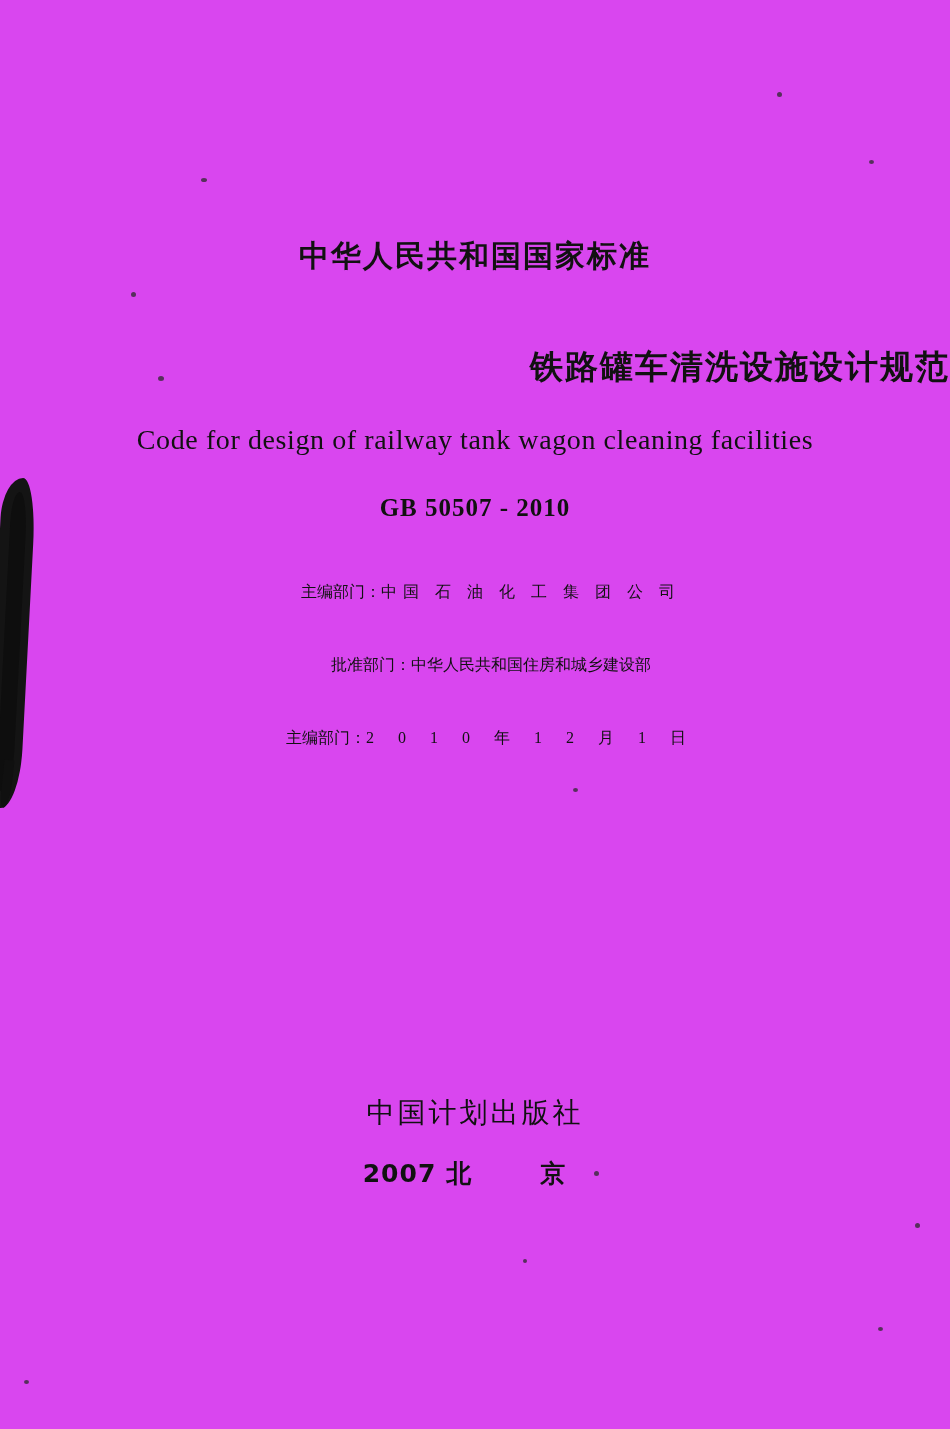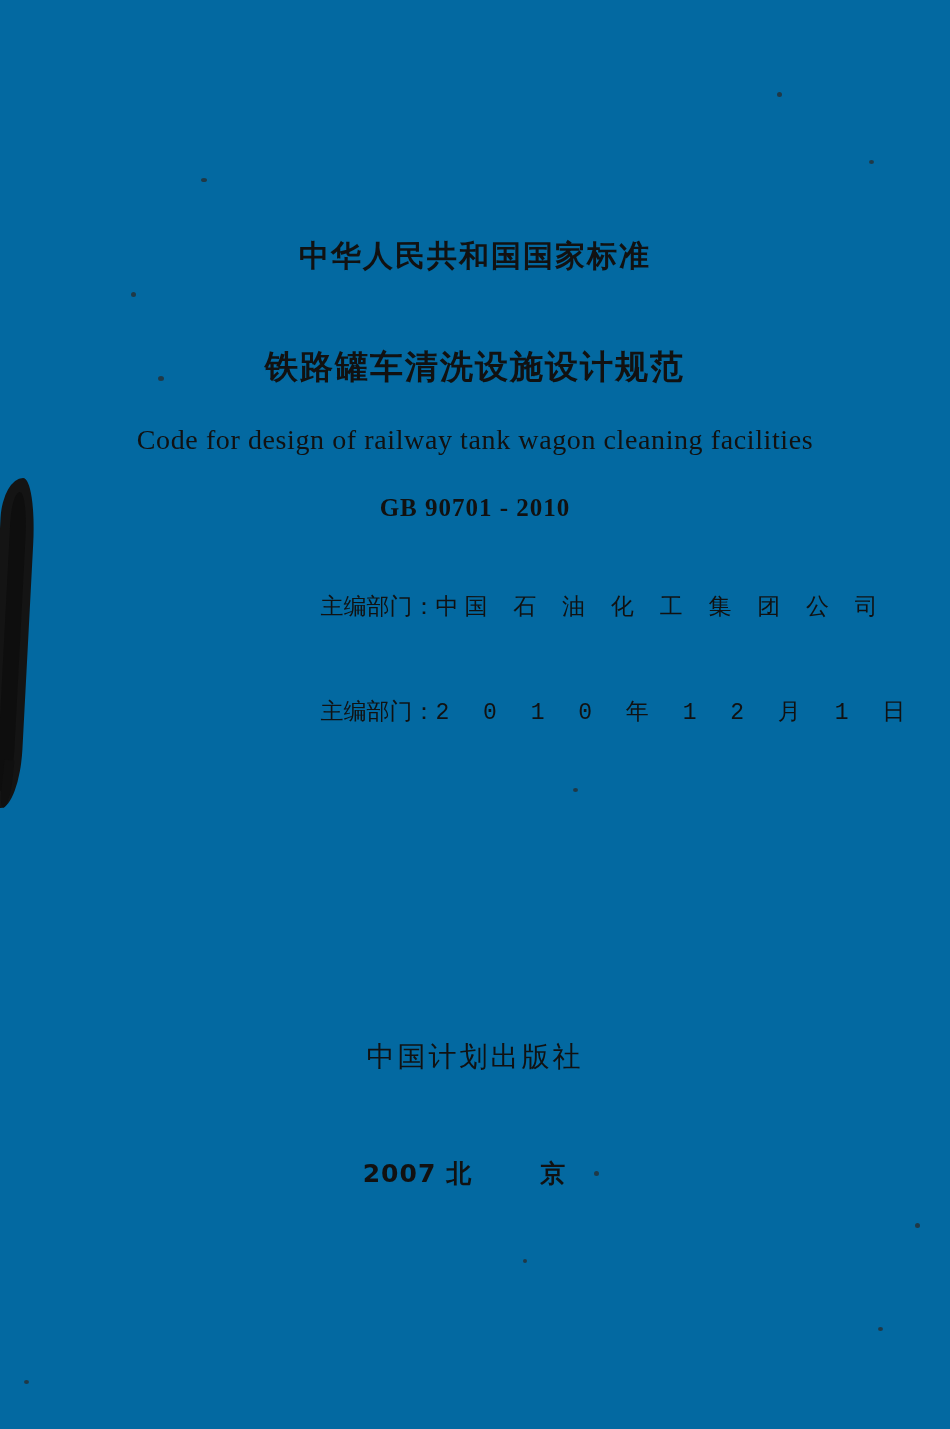--- a/index.html
+++ b/index.html
@@ -7,21 +7,21 @@
     padding: 0;
     background: #ffffff;
   }
   body {
     font-family: "Liberation Serif", serif;
   }
   .page {
     position: relative;
     width: 950px;
     height: 1429px;
-    background: #0369a1;
+    background: #d946ef;
     overflow: hidden;
   }
 
   
   .speck {
     position: absolute;
     background: #2a2a2a;
     border-radius: 50%;
     opacity: .75;
   }
@@ -77,20 +77,21 @@
   }
   .doc-title {
     position: absolute;
     top: 345px;
     left: 0; right: 0;
     font-family: "DejaVu Sans", sans-serif;
     font-weight: bold;
     font-size: 33px;
     letter-spacing: 2px;
     color: #111;
+    text-align: right;
   }
   .doc-title-en {
     position: absolute;
     top: 424px;
     left: 0; right: 0;
     font-family: "Liberation Serif", serif;
     font-size: 28px;
     letter-spacing: .6px;
     color: #111;
   }
@@ -107,36 +108,36 @@
 
   .meta-block {
     position: absolute;
     top: 556px;
     left: 0; right: 0;
     display: flex;
     flex-direction: column;
     align-items: center;
   }
   .meta-row {
-    font-family: Liberation Mono, monospace;
-    font-size: 23px;
+    font-family: Liberation Serif, serif;
+    font-size: 16px;
     color: #111;
     line-height: 1.52;
     white-space: pre;
-    text-align: left;
+    text-align: center;
     width: 530px;
   }
   .meta-row .lbl { letter-spacing: 0px; }
   .meta-row .val { letter-spacing: 0px; }
   .meta-row.spaced .val { letter-spacing: 6px; }
   .meta-row.wide .val { letter-spacing: 10px; margin-top: 6px; }
 
   .publisher {
     position: absolute;
-    top: 1038px;
+    top: 1094px;
     left: 0; right: 0;
     font-family: "DejaVu Sans", sans-serif;
     font-size: 28px;
     letter-spacing: 3px;
     color: #111;
   }
   .publine {
     position: absolute;
     top: 1157px;
     left: 0; right: 0;
@@ -170,25 +171,28 @@
   <div class="speck" style="left:24px; top:1380px; width:5px; height:4px;"></div>
 
   <div class="content">
 
     <div class="title-cn">中华人民共和国国家标准</div>
 
     <div class="doc-title">铁路罐车清洗设施设计规范</div>
 
     <div class="doc-title-en">Code for design of railway tank wagon cleaning facilities</div>
 
-    <div class="doc-code">GB 90701 - 2010</div>
+    <div class="doc-code">GB 50507 - 2010</div>
 
     <div class="meta-block">
       <div class="meta-row spaced">
         <span class="lbl">主编部门：</span><span class="val">中国 石 油 化 工 集 团 公 司</span>
+      </div>
+      <div class="meta-row">
+        <span class="lbl">批准部门：</span><span class="val">中华人民共和国住房和城乡建设部</span>
       </div>
       <div class="meta-row wide">
         <span class="lbl">主编部门：</span><span class="val">2 0 1 0 年 1 2 月 1 日</span>
       </div>
     </div>
 
     <div class="publisher">中国计划出版社</div>
 
     <div class="publine">
       <span class="year">2007</span><span class="city">北　京</span>

